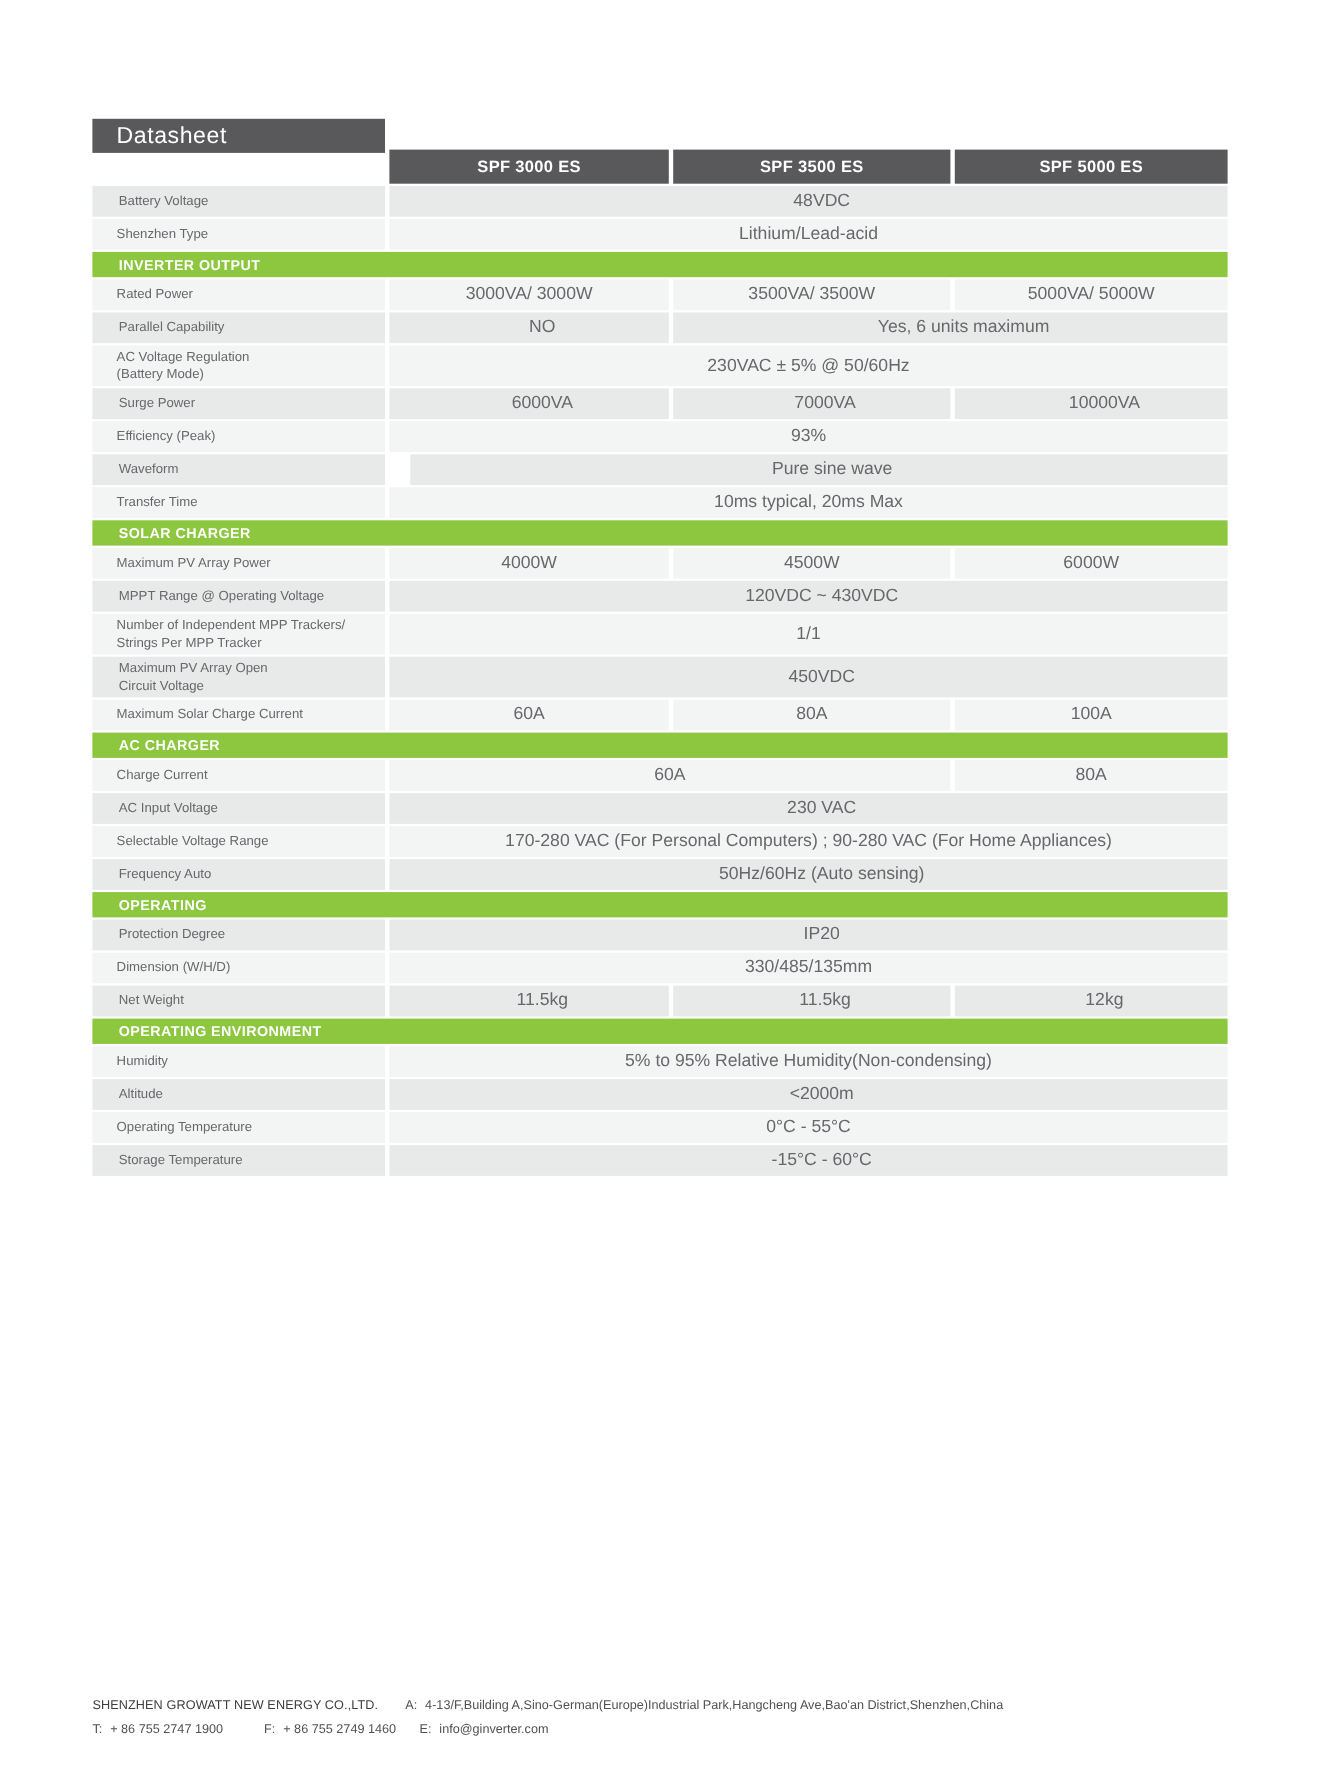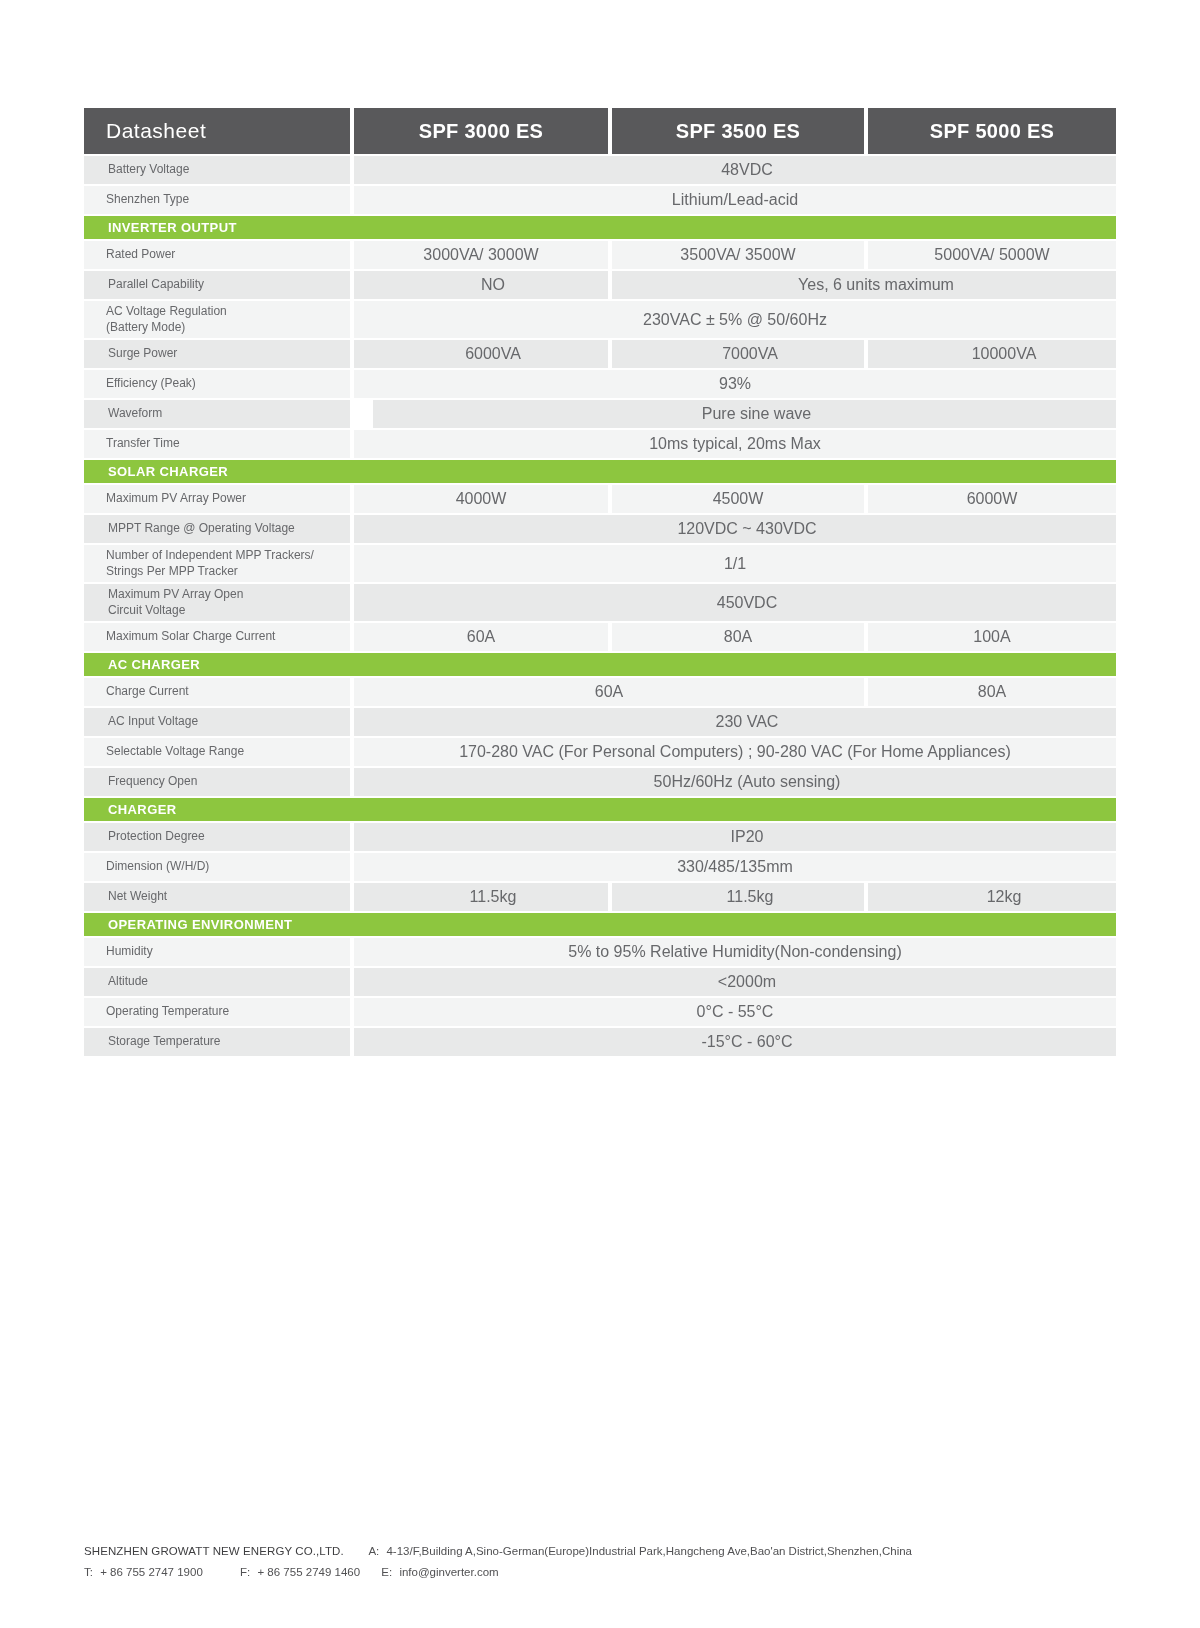--- a/index.html
+++ b/index.html
@@ -12,23 +12,23 @@
 
   
   .grid-row {
     display:grid;
     grid-template-columns:266px 254px 252px 248px;
     column-gap:4px;
     margin-bottom:2px;
   }
 
   
-  .thead .cell { background:var(--header-gray); height:46px; display:flex; align-items:center; }
+  .thead .cell { background:var(--header-gray); height:31px; display:flex; align-items:center; }
   .thead .title-cell { padding-left:22px; color:#fff; font-size:21px; letter-spacing:.5px; font-weight:400; }
-  .thead .col-cell { justify-content:center; color:#fff; font-size:20px; font-weight:700; letter-spacing:.3px; }
+  .thead .col-cell { justify-content:center; color:#fff; font-size:15px; font-weight:700; letter-spacing:.3px;margin-top:28px; }
 
   
   .section-bar {
     height:23px; line-height:23px; background:var(--green);
     color:#fff; font-size:13px; font-weight:700; letter-spacing:.4px;
     padding-left:24px; margin-bottom:2px;
   }
 
   
   .spec-row .cell { height:28px; display:flex; align-items:center; }
@@ -143,24 +143,24 @@
       </div>
       <div class="grid-row spec-row">
         <div class="cell label a">AC Input Voltage</div>
         <div class="cell value a" style="grid-column: span 3;">230 VAC</div>
       </div>
       <div class="grid-row spec-row">
         <div class="cell label b">Selectable Voltage Range</div>
         <div class="cell value b" style="grid-column: span 3;">170-280 VAC (For Personal Computers) ; 90-280 VAC (For Home Appliances)</div>
       </div>
       <div class="grid-row spec-row">
-        <div class="cell label a">Frequency Open</div>
+        <div class="cell label a">Frequency Auto</div>
         <div class="cell value a" style="grid-column: span 3;">50Hz/60Hz (Auto sensing)</div>
       </div>
-      <div class="section-bar">CHARGER</div>
+      <div class="section-bar">OPERATING</div>
       <div class="grid-row spec-row">
         <div class="cell label a">Protection Degree</div>
         <div class="cell value a" style="grid-column: span 3;">IP20</div>
       </div>
       <div class="grid-row spec-row">
         <div class="cell label b">Dimension (W/H/D)</div>
         <div class="cell value b" style="grid-column: span 3;">330/485/135mm</div>
       </div>
       <div class="grid-row spec-row">
         <div class="cell label a">Net Weight</div>

